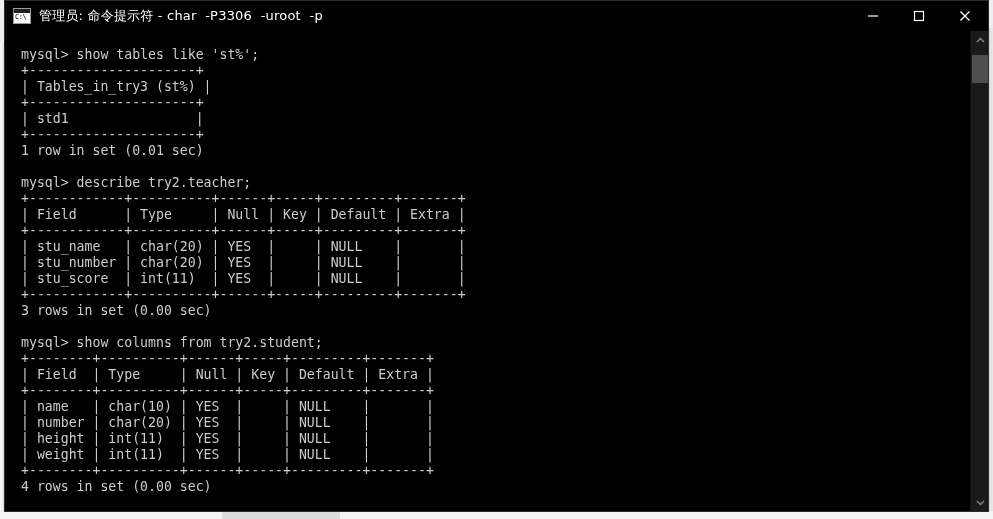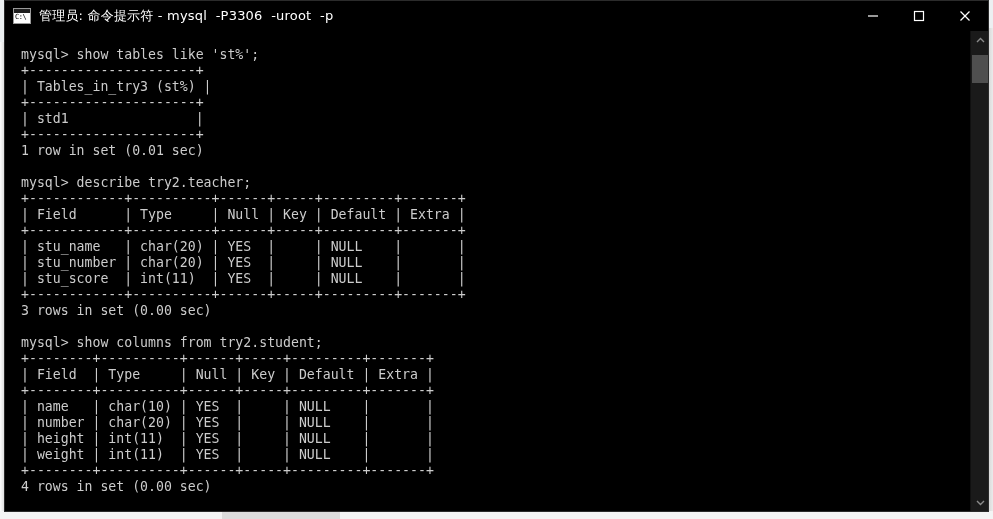--- a/index.html
+++ b/index.html
@@ -186,21 +186,21 @@
   <div class="desktop-right"></div>
   <div class="desktop-bottom"></div>
   <div class="desktop-bottom-dark"></div>
 
   <div id="window">
 
     <div id="titlebar">
       <div class="title-icon">
         <span class="ico-text">C:\</span>
       </div>
-      <div class="title-text">管理员: 命令提示符 - mysql  -P3306  -uroot  -p</div>
+      <div class="title-text">管理员: 命令提示符 - char  -P3306  -uroot  -p</div>
 
       <div class="winbtns">
         <div class="winbtn">
           <svg width="12" height="12" viewBox="0 0 12 12" aria-hidden="true">
             <line x1="1" y1="6" x2="11" y2="6" stroke="#ffffff" stroke-width="1.2"></line>
           </svg>
         </div>
         <div class="winbtn">
           <svg width="12" height="12" viewBox="0 0 12 12" aria-hidden="true">
             <rect x="1.5" y="1.5" width="9" height="9" fill="none" stroke="#ffffff" stroke-width="1.2"></rect>

